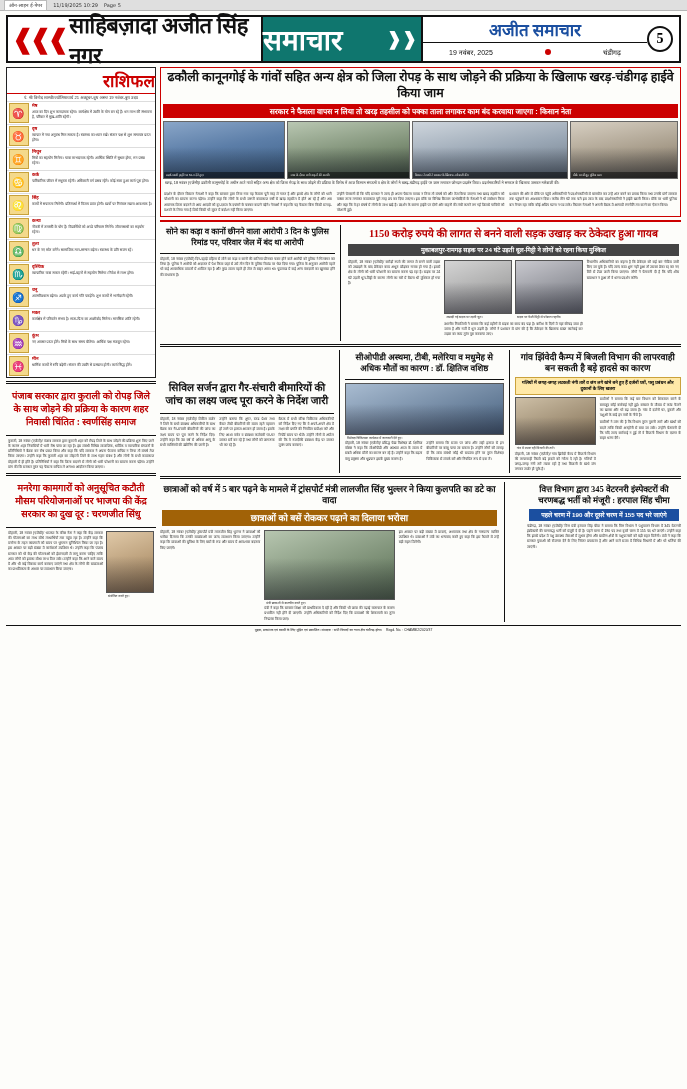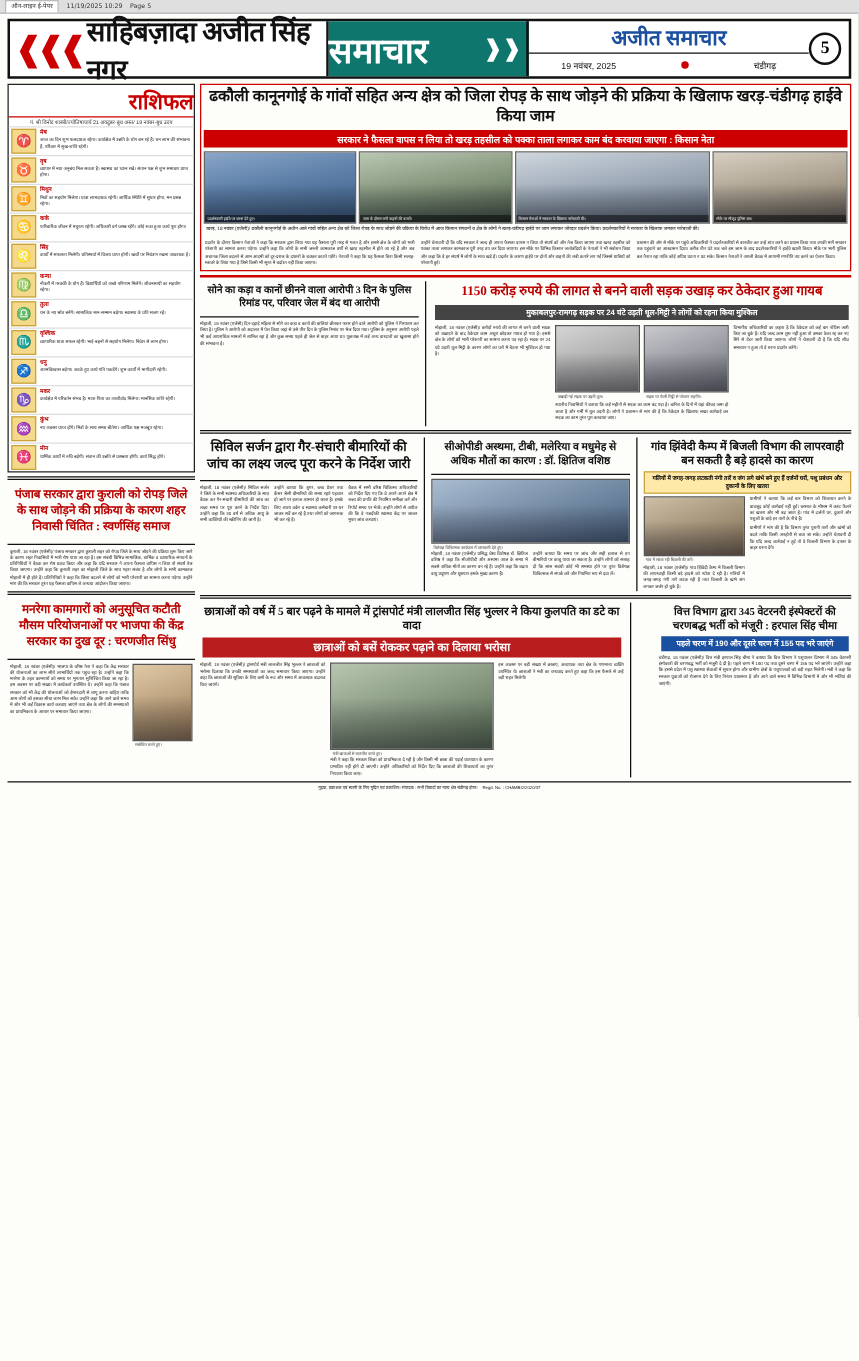--- a/index.html
+++ b/index.html
@@ -349,21 +349,21 @@
               <div class="tiny">विभागीय अधिकारियों का कहना है कि ठेकेदार को कई बार नोटिस जारी किए जा चुके हैं। यदि जल्द काम शुरू नहीं हुआ तो उसका ठेका रद्द कर नए सिरे से टेंडर जारी किया जाएगा। लोगों ने चेतावनी दी है कि यदि शीघ्र समाधान न हुआ तो वे धरना प्रदर्शन करेंगे।</div>
             </div>
           </div>
         </div>
       </div>
 
       <div class="dblline"></div>
 
       <div style="display:flex;gap:5px;">
 
-        <div style="flex:1.15;">
+        <div style="flex:1.15;margin-top:29px;">
           <div class="sec-head">सिविल सर्जन द्वारा गैर-संचारी बीमारियों की जांच का लक्ष्य जल्द पूरा करने के निर्देश जारी</div>
           <div class="blackline"></div>
           <div style="display:flex;gap:4px;">
             <div class="tiny" style="flex:1;">मोहाली, 18 नवंबर (एजेंसी)/ सिविल सर्जन ने जिले के सभी स्वास्थ्य अधिकारियों के साथ बैठक कर गैर-संचारी बीमारियों की जांच का लक्ष्य समय पर पूरा करने के निर्देश दिए। उन्होंने कहा कि 30 वर्ष से अधिक आयु के सभी व्यक्तियों की स्क्रीनिंग की जानी है।</div>
             <div class="tiny" style="flex:1;">उन्होंने बताया कि शुगर, ब्लड प्रेशर तथा कैंसर जैसी बीमारियों की समय रहते पहचान हो जाने पर इलाज आसान हो जाता है। इसके लिए आशा वर्कर व स्वास्थ्य कर्मचारी घर-घर जाकर सर्वे कर रहे हैं तथा लोगों को जागरूक भी कर रहे हैं।</div>
             <div class="tiny" style="flex:1;">बैठक में सभी वरिष्ठ चिकित्सा अधिकारियों को निर्देश दिए गए कि वे अपने-अपने क्षेत्र में लक्ष्य की प्रगति की नियमित समीक्षा करें और रिपोर्ट समय पर भेजें। उन्होंने लोगों से अपील की कि वे नजदीकी स्वास्थ्य केंद्र पर जाकर मुफ्त जांच करवाएं।</div>
           </div>
         </div>
 
         <div style="flex:1.05;border-left:1px solid #111;padding-left:5px;">
@@ -396,21 +396,21 @@
             </div>
           </div>
         </div>
       </div>
 
       <div class="dblline"></div>
 
       <div style="display:flex;gap:5px;">
         <div style="flex:2.2;">
           <div class="sec-head" style="font-size:9px;">छात्राओं को वर्ष में 5 बार पढ़ने के मामले में ट्रांसपोर्ट मंत्री लालजीत सिंह भुल्लर ने किया कुलपति का डटे का वादा</div>
-          <div class="sec-sub" style="background:#b91c1c;font-size:9px;">छात्राओं को बसें रोककर पढ़ाने का दिलाया भरोसा</div>
+          <div class="sec-sub" style="background:#a16207;font-size:9px;">छात्राओं को बसें रोककर पढ़ाने का दिलाया भरोसा</div>
           <div style="display:flex;gap:4px;padding-top:3px;">
             <div style="flex:1;">
               <div class="tiny">मोहाली, 18 नवंबर (एजेंसी)/ ट्रांसपोर्ट मंत्री लालजीत सिंह भुल्लर ने छात्राओं को भरोसा दिलाया कि उनकी समस्याओं का जल्द समाधान किया जाएगा। उन्होंने कहा कि छात्राओं की सुविधा के लिए बसों के रूट और समय में आवश्यक बदलाव किए जाएंगे।</div>
             </div>
             <div style="flex:1.3;">
               <div class="imgblock g3" style="height:70px;position:relative;">
                 <div class="persons"></div>
               </div>
               <div class="cap">मंत्री छात्राओं से बातचीत करते हुए।</div>
               <div class="tiny">मंत्री ने कहा कि सरकार शिक्षा को प्राथमिकता दे रही है और किसी भी छात्रा की पढ़ाई यातायात के कारण प्रभावित नहीं होने दी जाएगी। उन्होंने अधिकारियों को निर्देश दिए कि छात्राओं की शिकायतों का तुरंत निपटारा किया जाए।</div>

